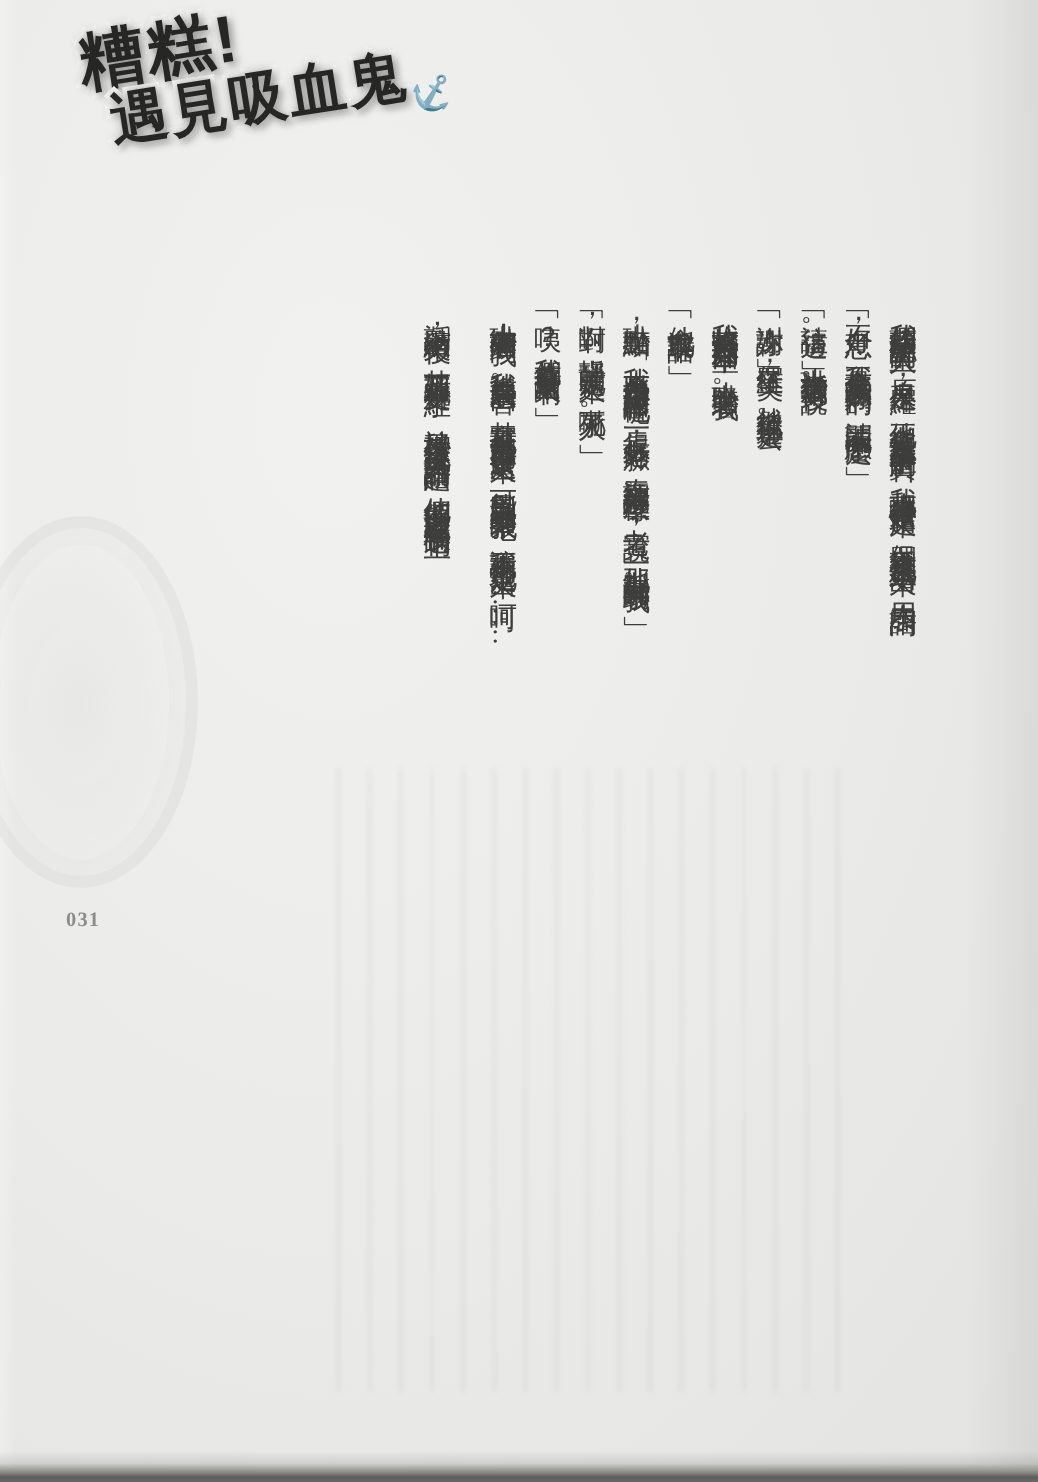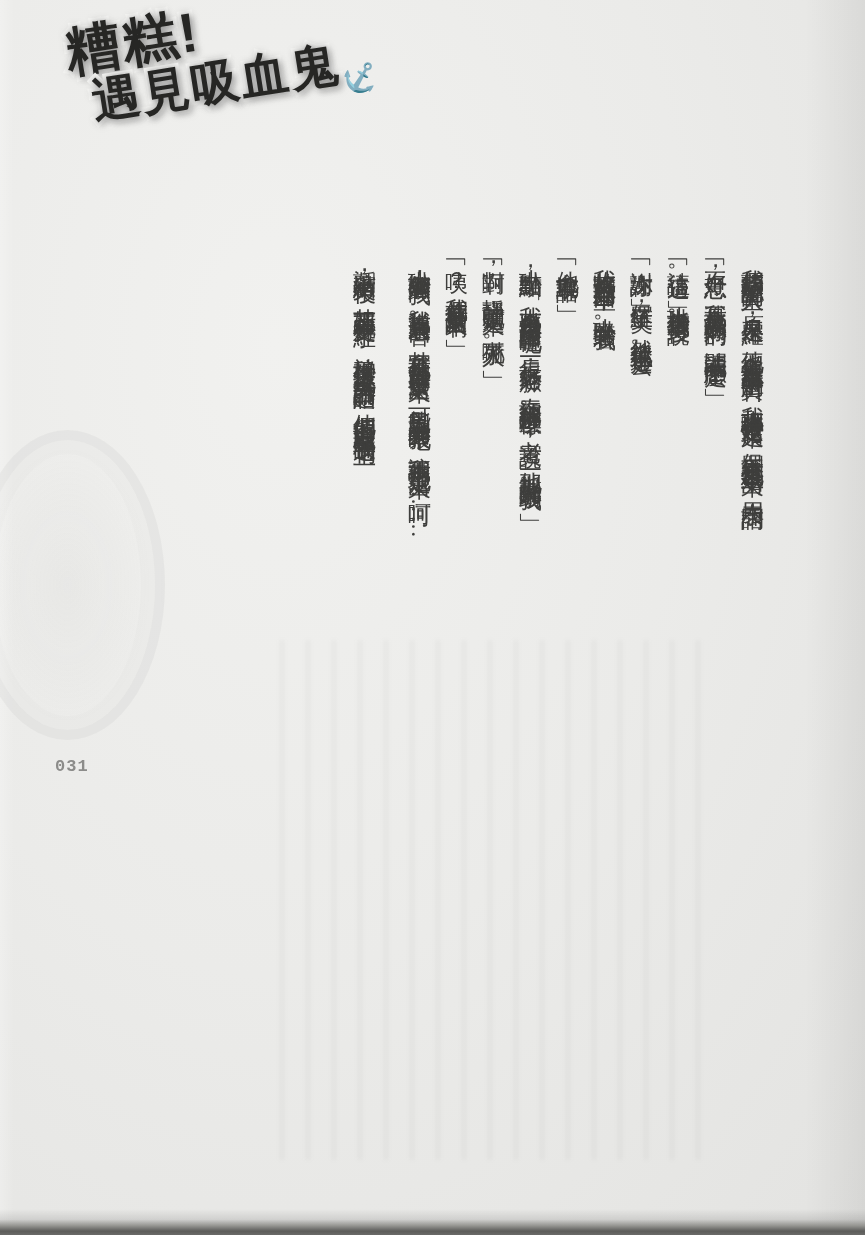--- a/index.html
+++ b/index.html
@@ -108,21 +108,21 @@
     text-indent: 2em;
   }
   .text-block p.scene-break {
     margin-block-start: 18px;
   }
   
   .pagenum {
     position: absolute;
     left: 55px;
     top: 757px;
-    font-family: Liberation Mono, monospace;
+    font-family: Liberation Serif, serif;
     font-size: 17px;
     font-weight: bold;
     color: #8c8c8a;
     letter-spacing: 1px;
   }
   
   .bottom-edge {
     position: absolute;
     left: 0;
     bottom: 0;

